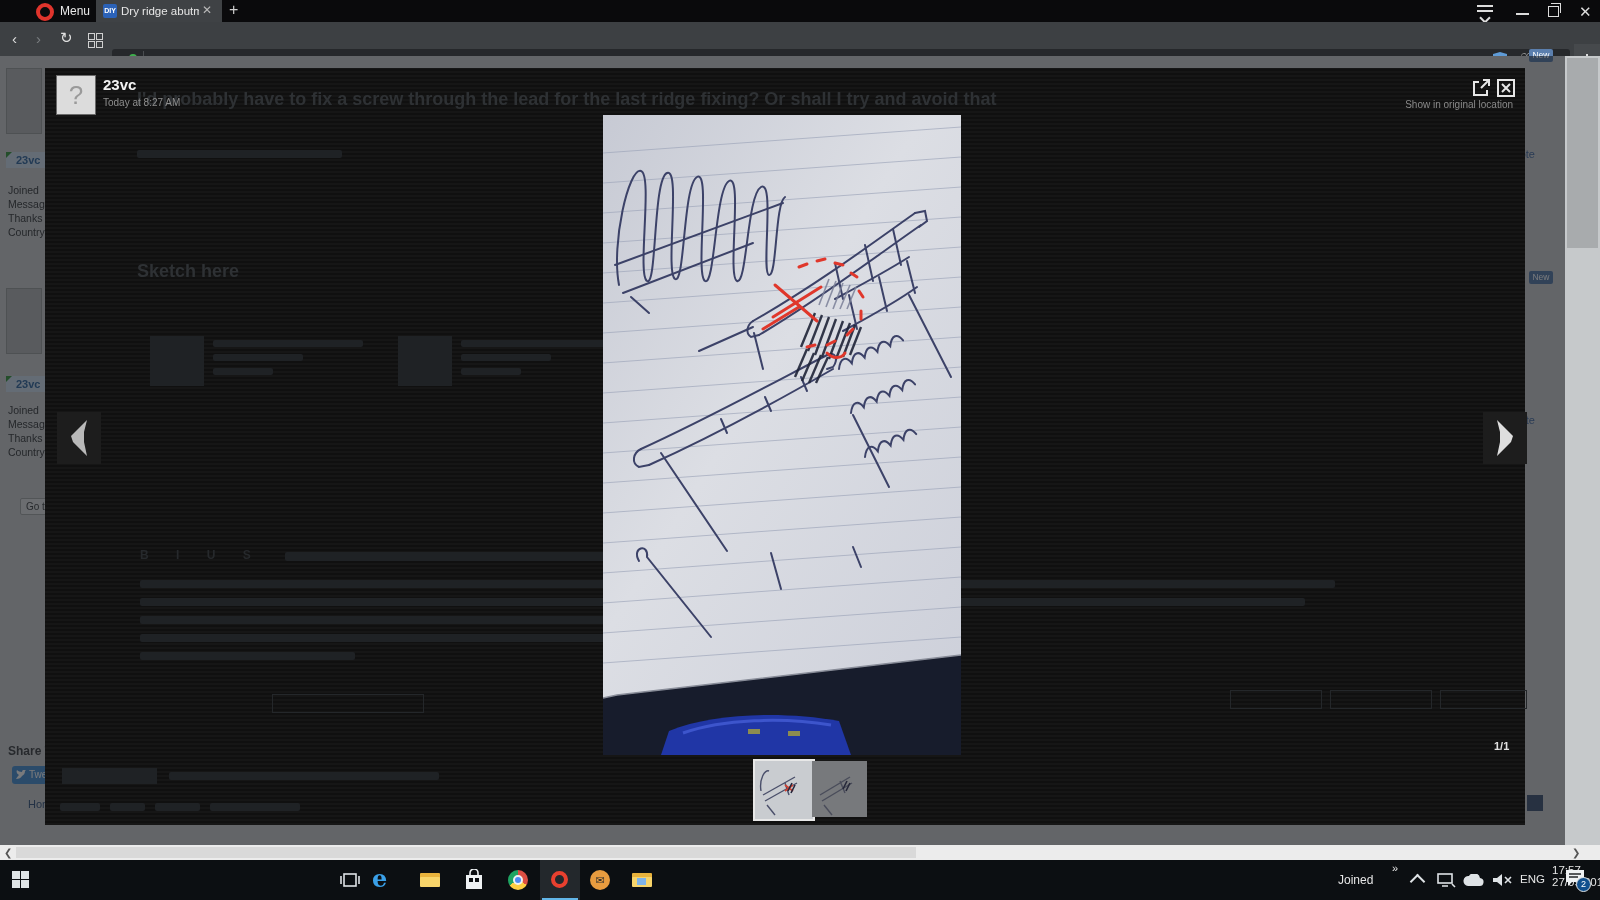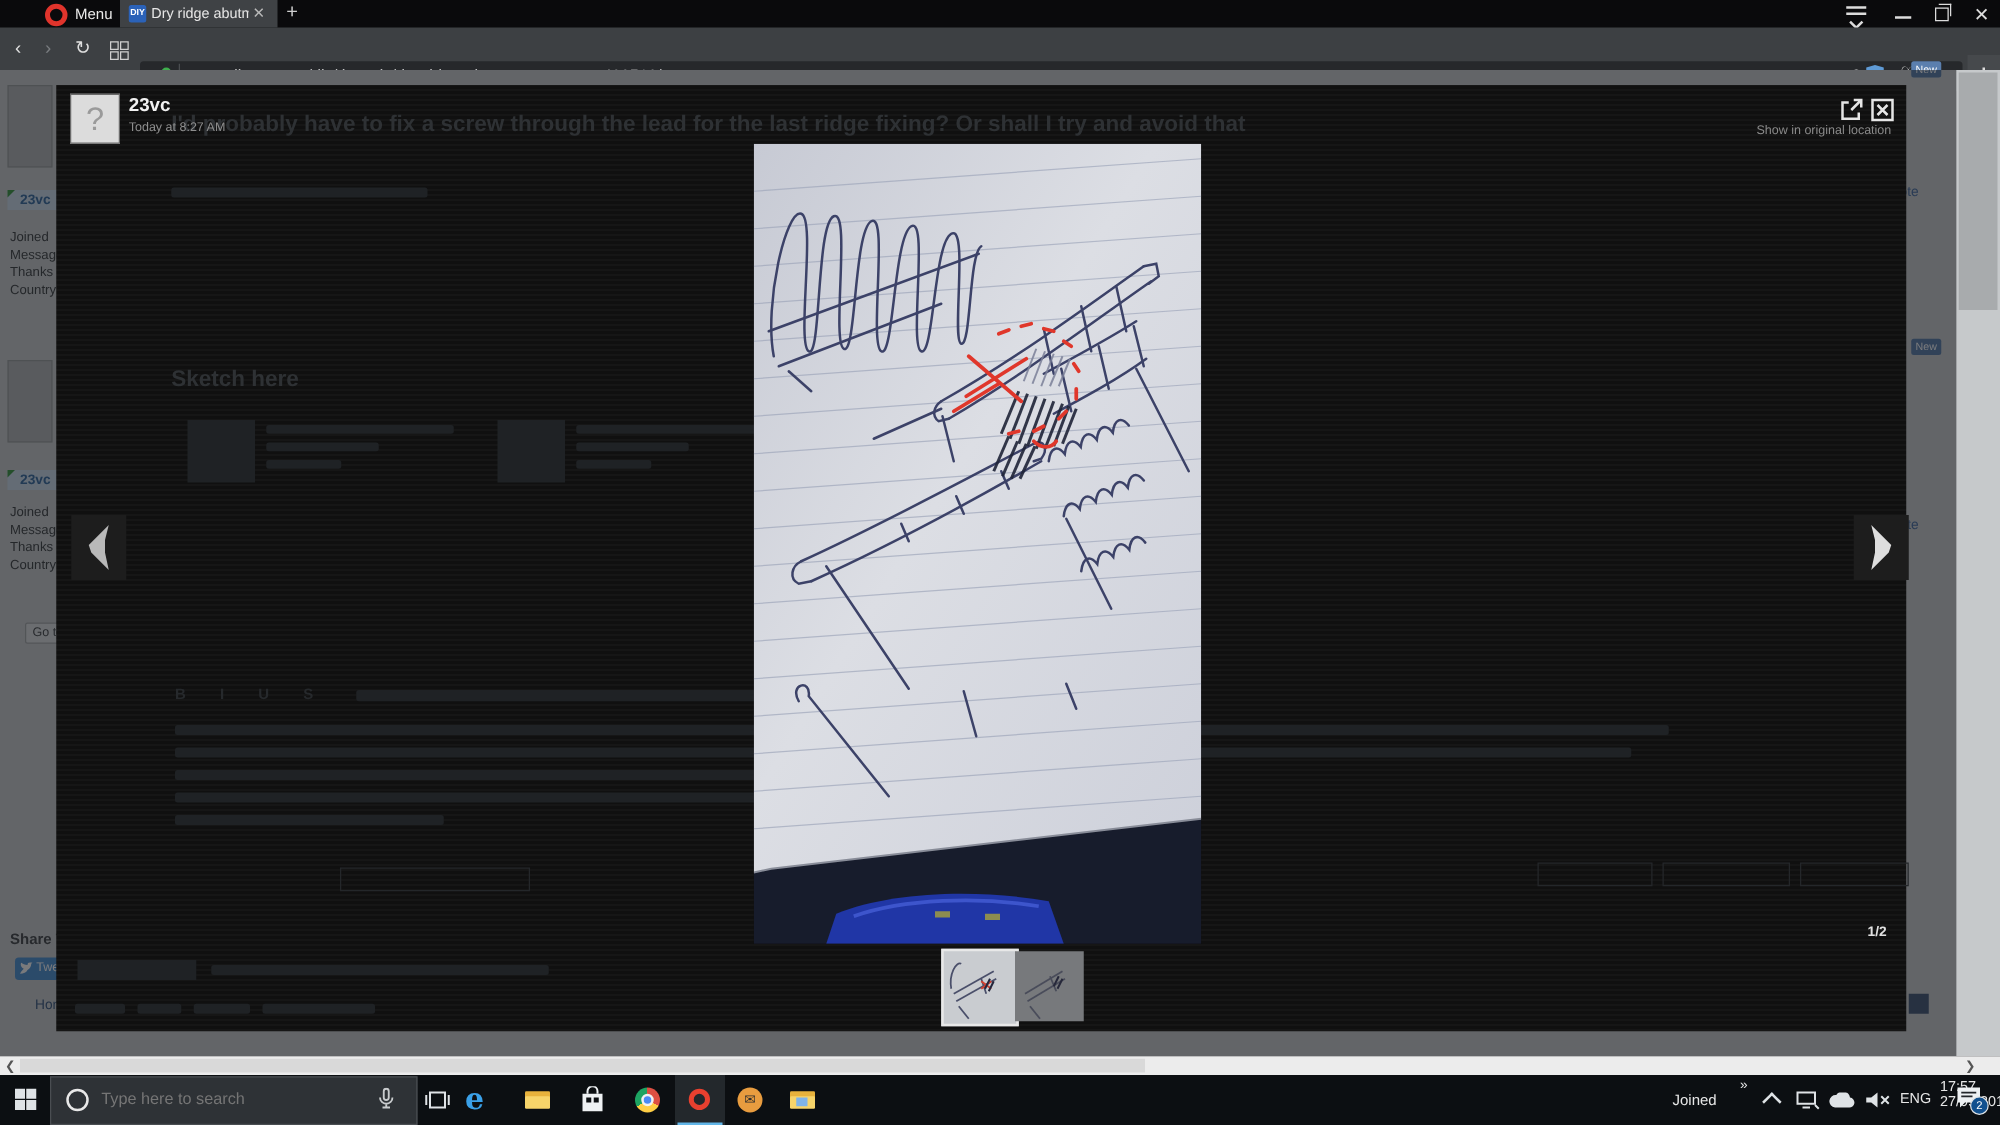--- a/index.html
+++ b/index.html
@@ -187,21 +187,21 @@
   <div class="abs dim"></div>
 
   <div class="abs vscroll">
     <div class="abs vthumb"></div>
   </div>
 
   <div class="abs modal">
 
     <div class="abs gtext" style="left:92px;top:21px;">I'd probably have to fix a screw through the lead for the last ridge fixing? Or shall I try and avoid that</div>
     <div class="abs gbar" style="left:92px;top:82px;width:205px;"></div>
-    <div class="abs gtext" style="left:92px;top:225px;">Sketch here</div>
+    <div class="abs gtext" style="left:92px;top:193px;">Sketch here</div>
     <div class="abs gbox" style="left:105px;top:268px;width:54px;height:50px;"></div>
     <div class="abs gbar" style="left:168px;top:272px;width:150px;height:7px;"></div>
     <div class="abs gbar" style="left:168px;top:286px;width:90px;height:7px;"></div>
     <div class="abs gbar" style="left:168px;top:300px;width:60px;height:7px;"></div>
     <div class="abs gbox" style="left:353px;top:268px;width:54px;height:50px;"></div>
     <div class="abs gbar" style="left:416px;top:272px;width:150px;height:7px;"></div>
     <div class="abs gbar" style="left:416px;top:286px;width:90px;height:7px;"></div>
     <div class="abs gbar" style="left:416px;top:300px;width:60px;height:7px;"></div>
     <div class="abs gletters" style="left:95px;top:480px;">B I U S</div>
     <div class="abs gbar" style="left:240px;top:484px;width:370px;height:9px;"></div>
@@ -387,46 +387,38 @@
         <g fill="none" stroke="#3e4152" stroke-width="1.4" opacity="0.8">
           <path d="M8,34 L38,16"></path>
             <path d="M10,40 L40,22"></path>
             <path d="M28,20 L33,32"></path>
           <path d="M12,44 L20,54"></path>
         </g>
         <path d="M31,28 l4,-8 M34,30 l4,-8" stroke="#26283a" stroke-width="1.6"></path>
       </svg>
     </div>
 
-    <div class="abs lb-counter">1/2</div>
+    <div class="abs lb-counter">1/1</div>
   </div>
 
   <div class="abs hscroll">
     <div class="abs hthumb"></div>
     <div class="abs harrow" style="left:4px;">❮</div>
     <div class="abs harrow" style="left:1572px;">❯</div>
   </div>
 
   <div class="abs taskbar">
 
     <div class="abs" style="left:12px;top:11px;width:17px;height:17px;">
       <div class="abs win-pane" style="left:0;top:0;"></div>
       <div class="abs win-pane" style="left:9px;top:0;"></div>
       <div class="abs win-pane" style="left:0;top:9px;"></div>
       <div class="abs win-pane" style="left:9px;top:9px;"></div>
     </div>
 
-    <div class="abs searchbox">
-      <div class="abs cortana"></div>
-      <input type="text" placeholder="Type here to search" style="">
-      <svg class="abs" style="left:262px;top:8px;" width="12" height="18" viewBox="0 0 12 18">
-        <rect x="4" y="1" width="4" height="9" rx="2" fill="none" stroke="#c8cbcd" stroke-width="1.5"></rect>
-        <path d="M1 8 a5 5 0 0 0 10 0 M6 13 V16 M3 16 H9" fill="none" stroke="#c8cbcd" stroke-width="1.5"></path>
-      </svg>
-    </div>
 
     <svg class="abs" style="left:340px;top:11px;" width="20" height="18" viewBox="0 0 20 18">
       <rect x="4" y="3" width="12" height="12" fill="none" stroke="#dfe3e6" stroke-width="1.6"></rect>
       <path d="M1 5 V13 M19 5 V13" stroke="#dfe3e6" stroke-width="1.6"></path>
     </svg>
 
     <div class="abs edge-e" style="left:372px;top:4px;">e</div>
     <div class="abs" style="left:420px;top:13px;">
       <div class="abs folder-back" style="left:0;top:0;"></div>
       <div class="abs folder-front" style="left:0;top:4px;"></div>

